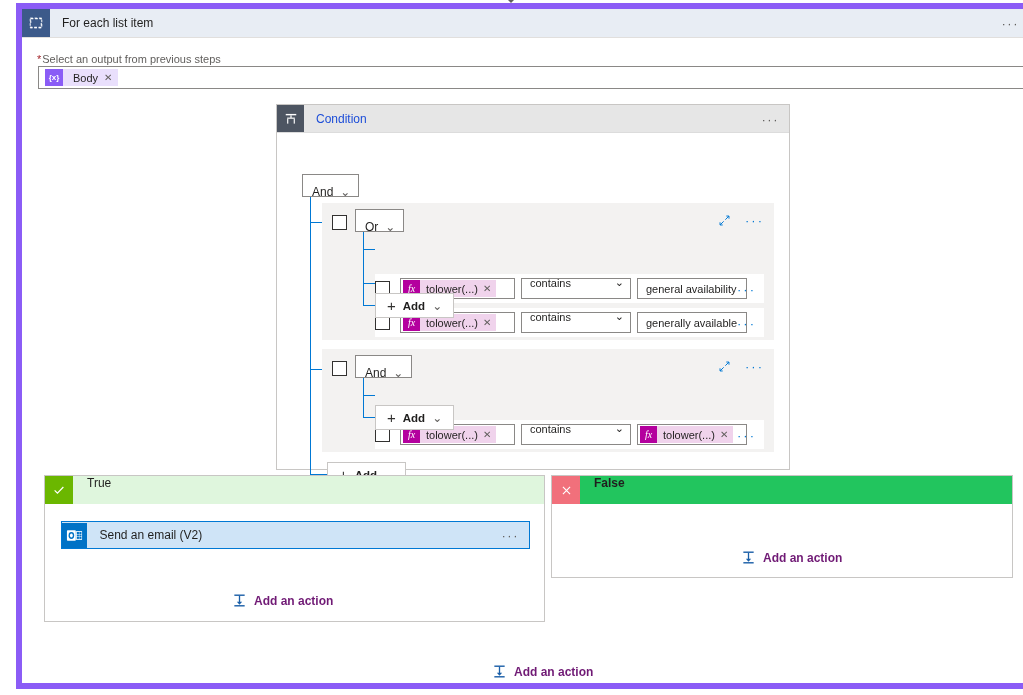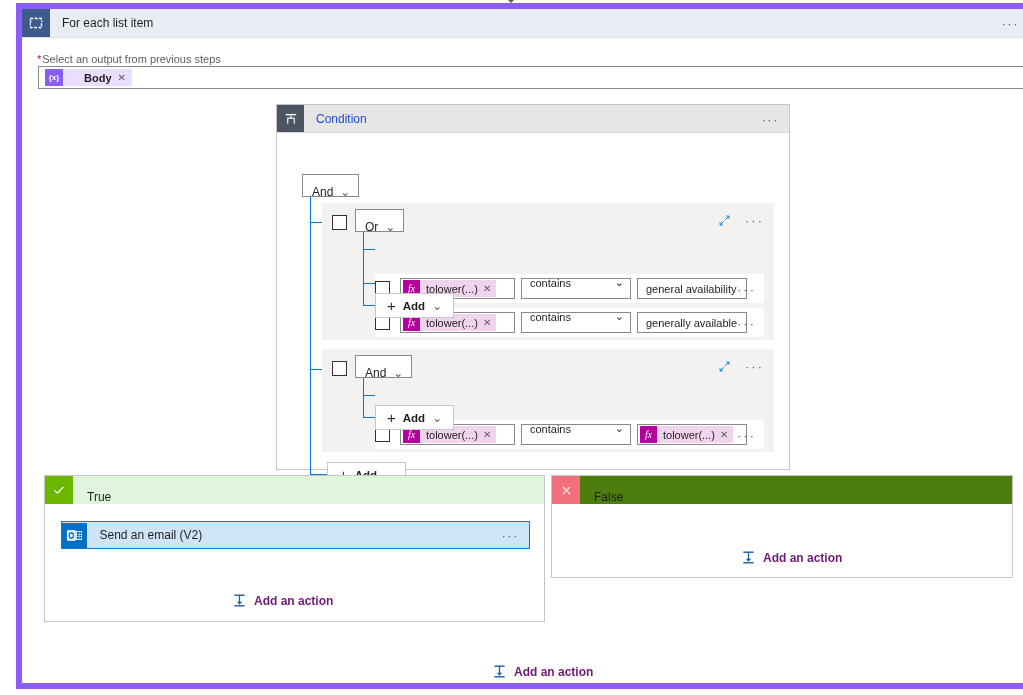--- a/index.html
+++ b/index.html
@@ -53,21 +53,21 @@
   }
   .token{
     display:inline-flex;align-items:center;height:17px;
     background:#e9dffc;font-size:11px;color:#201f1e;
   }
   .token-badge{
     width:18px;height:17px;background:#8a5cf6;color:#fff;
     display:flex;align-items:center;justify-content:center;
     font-size:8px;font-weight:bold;
   }
-  .token-text{padding:0 6px 0 21px;white-space:nowrap;font-weight:bold;}
+  .token-text{padding:0 6px 0 10px;white-space:nowrap;}
   .token-x{font-size:10px;color:#605e5c;padding-right:6px;cursor:pointer;}
 
   
   .condition-card{
     position:absolute;left:254px;top:95px;width:514px;height:366px;
     background:#fff;border:1px solid #c8c6c4;box-sizing:border-box;
   }
   .cond-header{
     height:27px;background:#e6e6e6;display:flex;align-items:center;
     position:relative;border-bottom:1px solid #dcdcdc;
@@ -144,23 +144,23 @@
     font-size:12px;box-sizing:border-box;cursor:pointer;color:#201f1e;
   }
   .add-btn .plus{font-size:15px;color:#323130;line-height:1;font-weight:400;}
   .add-btn .lbl{font-weight:bold;font-size:11.5px;}
   .add-btn .chev{color:#605e5c;}
 
   
   .branch{
     position:absolute;background:#fff;border:1px solid #c8c6c4;box-sizing:border-box;
   }
-  .branch-hdr{height:28px;display:flex;align-items:flex-end;position:relative;}
+  .branch-hdr{height:28px;display:flex;align-items:flex-start;position:relative;}
   .branch-hdr.true{background:#dff6dd;}
-  .branch-hdr.false{background:#4d7c0f;}
+  .branch-hdr.false{background:#22c55e;font-weight:bold;}
   .branch-ico{width:28px;height:28px;display:flex;align-items:center;justify-content:center;flex:0 0 28px;}
   .branch-ico.true{background:#6bb700;color:#fff;}
   .branch-ico.false{background:#f1707b;color:#fff;}
   .branch-title{margin-left:14px;font-size:12px;color:#201f1e;}
 
   
   .action-card{
     position:absolute;height:28px;background:#cfe4f7;border:1.5px solid #0078d4;
     box-sizing:border-box;display:flex;align-items:center;
   }

